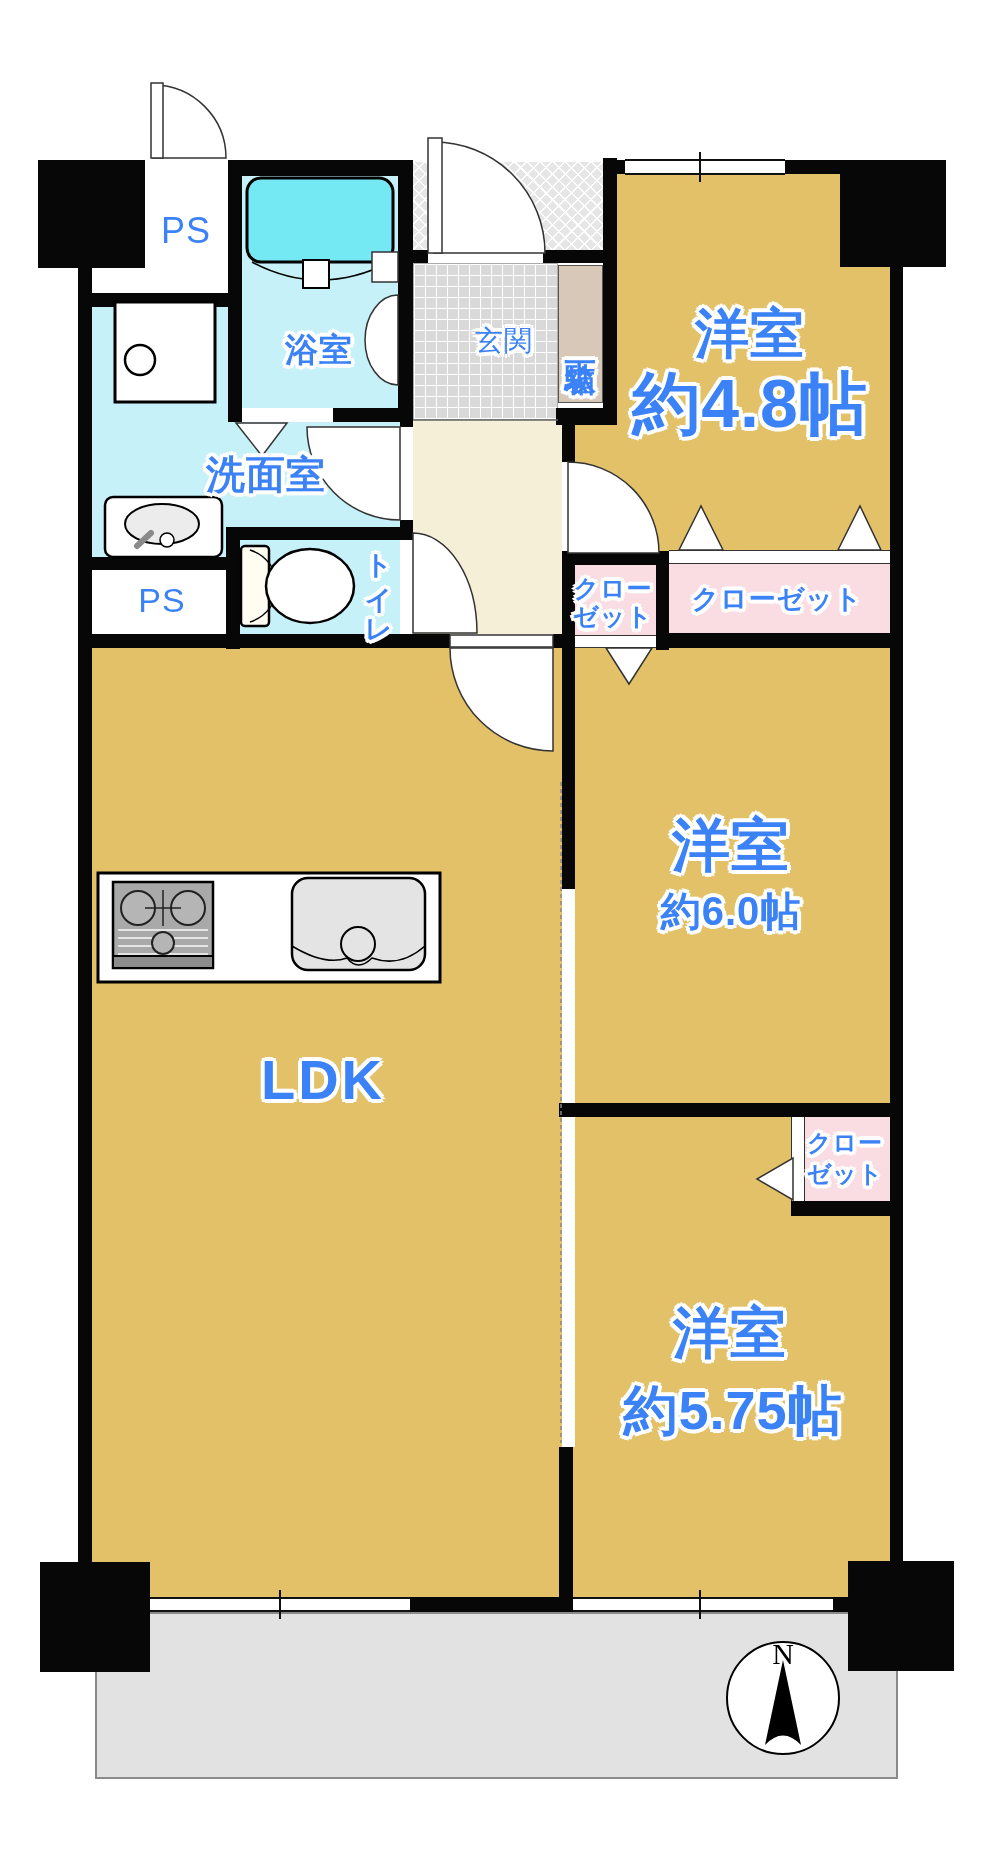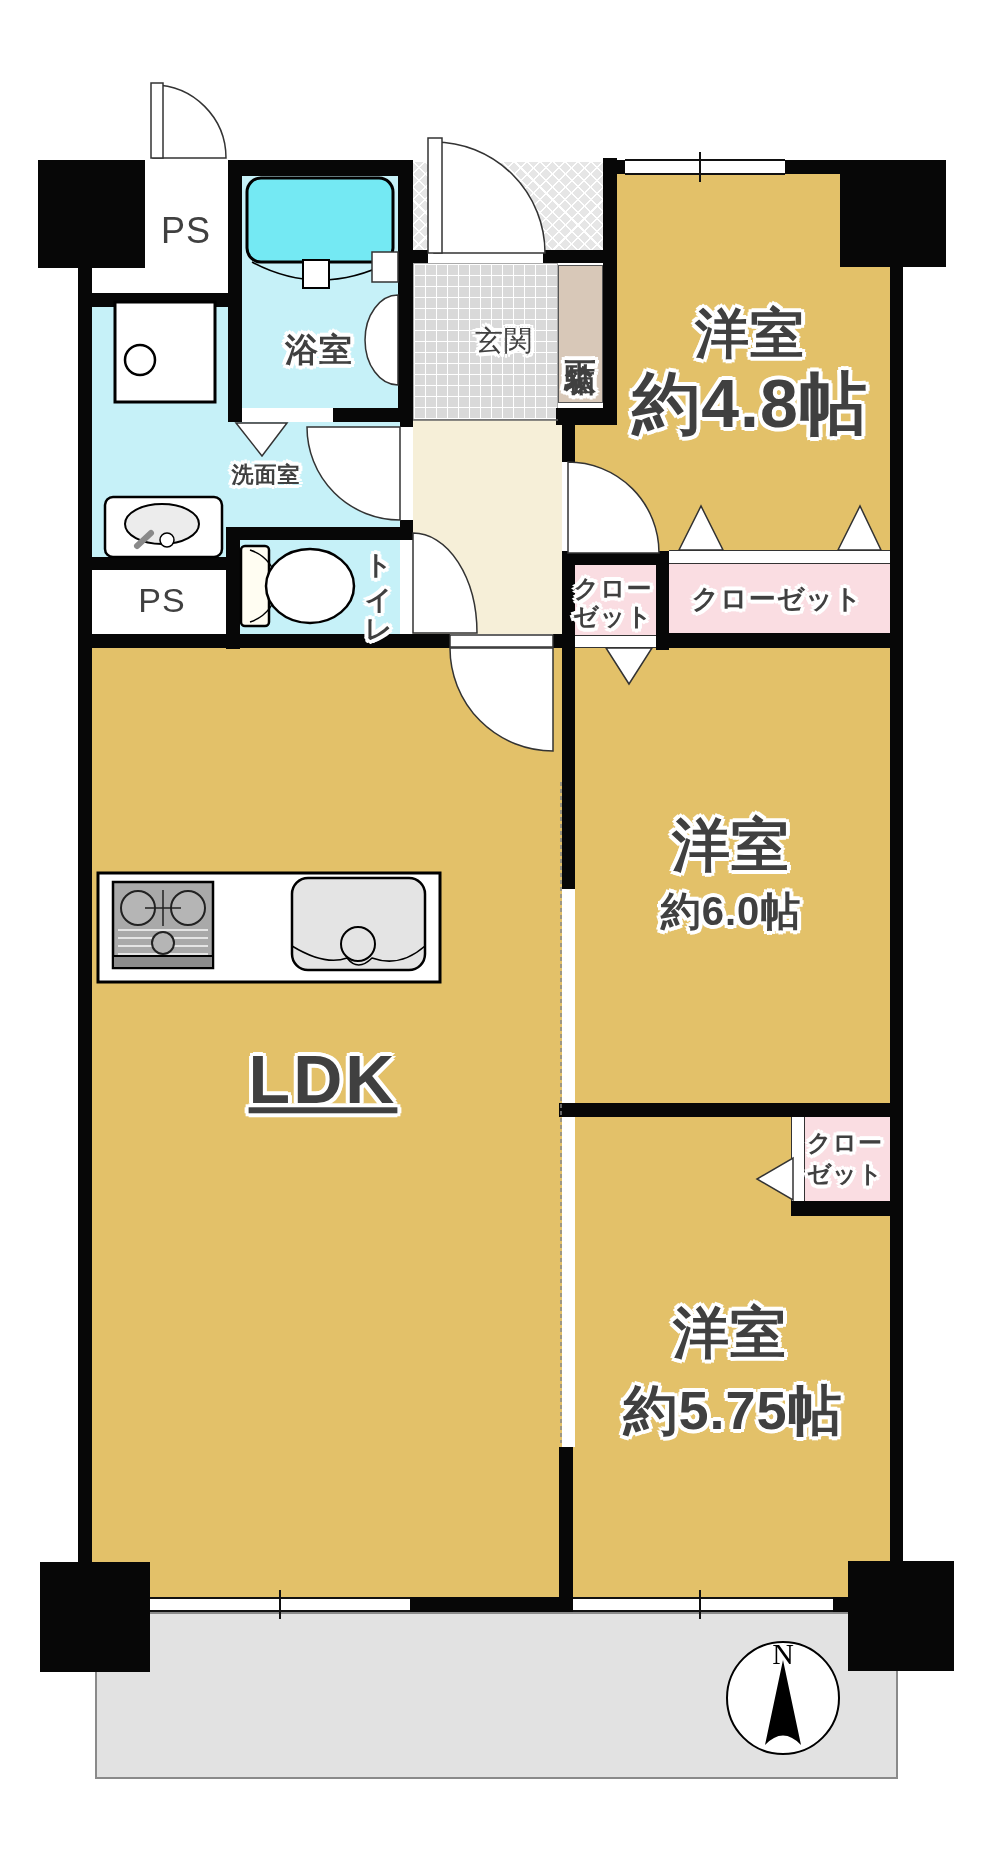--- a/index.html
+++ b/index.html
@@ -15,21 +15,21 @@
   .balcony{background:#e2e2e2;border:2px solid #8a8a8a;}
   .tile{background-color:#d9d9d9;
         background-image:linear-gradient(#ffffff 1px,transparent 1px),
                          linear-gradient(90deg,#ffffff 1px,transparent 1px);
         background-size:11px 11px;border:1px solid #aaaaaa;}
   .hatch{background-color:#e6e6e6;
          background-image:repeating-linear-gradient(45deg,#ffffff 0 1.5px,transparent 1.5px 9px),
                           repeating-linear-gradient(-45deg,#ffffff 0 1.5px,transparent 1.5px 9px);}
   .shoe{background:#d8c8b8;border:1.5px solid #555;}
   .win{position:absolute;background:#fff;border-top:2px solid #111;border-bottom:2px solid #111;box-sizing:border-box;}
-  .lbl{position:absolute;transform:translate(-50%,-50%);font-weight:700;color:#404040;
+  .lbl{position:absolute;transform:translate(-50%,-50%);font-weight:700;color:#3b82f6;
        white-space:nowrap;line-height:1.08;text-align:center;letter-spacing:1px;
        text-shadow:-3px -3px 0 #fff,3px -3px 0 #fff,-3px 3px 0 #fff,3px 3px 0 #fff,
                    -4px 0 0 #fff,4px 0 0 #fff,0 -4px 0 #fff,0 4px 0 #fff;}
   .lbl-v{writing-mode:vertical-rl;text-orientation:upright;letter-spacing:2px;}
   svg{position:absolute;left:0;top:0;pointer-events:none;}
 </style>
 </head>
 <body>
 
 <div id="stage">
@@ -166,26 +166,26 @@
     <path d="M783,1660 L801,1745 Q783,1726 765,1745 Z" fill="#000"></path>
     <text x="783" y="1664" text-anchor="middle" font-family="Liberation Serif, DejaVu Serif, serif" font-size="30" fill="#000">N</text>
   </svg>
 
   <div class="lbl" style="left:186px;top:231px;font-size:36px;font-weight:400;">PS</div>
   <div class="lbl" style="left:319px;top:350px;font-size:33px;font-weight:600;">浴室</div>
   <div class="lbl" style="left:504px;top:341px;font-size:28px;font-weight:400;">玄関</div>
   <div class="lbl lbl-v" style="left:580px;top:340px;font-size:31px;font-weight:600;">下駄箱</div>
   <div class="lbl" style="left:750px;top:333px;font-size:54px;">洋室</div>
   <div class="lbl" style="left:750px;top:404px;font-size:68px;">約4.8帖</div>
-  <div class="lbl" style="left:266px;top:475px;font-size:22px;font-weight:600;">洗面室</div>
+  <div class="lbl" style="left:266px;top:475px;font-size:39px;font-weight:600;">洗面室</div>
   <div class="lbl" style="left:162px;top:600px;font-size:34px;font-weight:400;">PS</div>
   <div class="lbl lbl-v" style="left:378px;top:584px;font-size:27px;font-weight:600;">トイレ</div>
   <div class="lbl" style="left:613px;top:588px;font-size:25px;font-weight:600;">クロー</div>
   <div class="lbl" style="left:613px;top:616px;font-size:25px;font-weight:600;">ゼット</div>
   <div class="lbl" style="left:777px;top:600px;font-size:27px;font-weight:600;">クローゼット</div>
   <div class="lbl" style="left:731px;top:845px;font-size:58px;">洋室</div>
   <div class="lbl" style="left:731px;top:912px;font-size:40px;">約6.0帖</div>
-  <div class="lbl" style="left:323px;top:1080px;font-size:68px;font-weight:600;letter-spacing:3px;text-decoration:underline;">LDK</div>
+  <div class="lbl" style="left:323px;top:1080px;font-size:56px;font-weight:600;letter-spacing:3px;">LDK</div>
   <div class="lbl" style="left:845px;top:1143px;font-size:24px;font-weight:600;">クロー</div>
   <div class="lbl" style="left:845px;top:1174px;font-size:24px;font-weight:600;">ゼット</div>
   <div class="lbl" style="left:730px;top:1333px;font-size:56px;">洋室</div>
   <div class="lbl" style="left:733px;top:1410px;font-size:54px;">約5.75帖</div>
 </div>
 
 </body></html>

